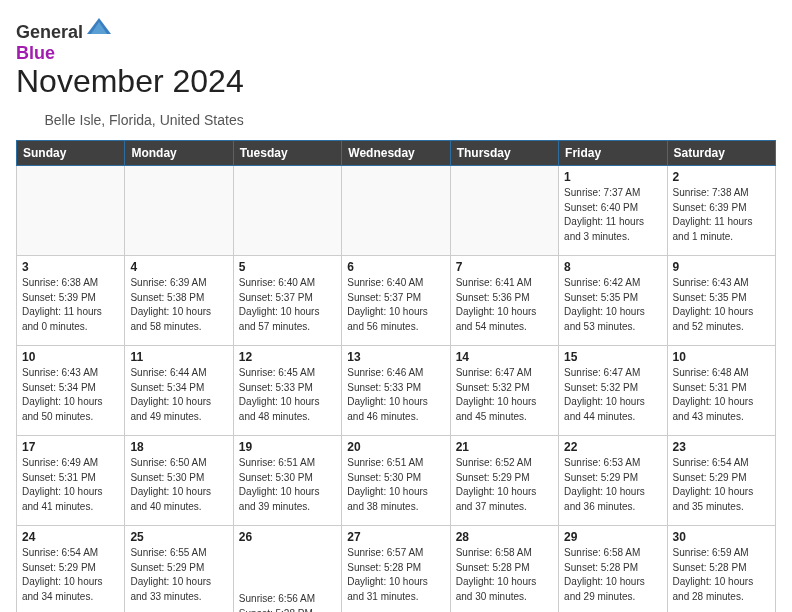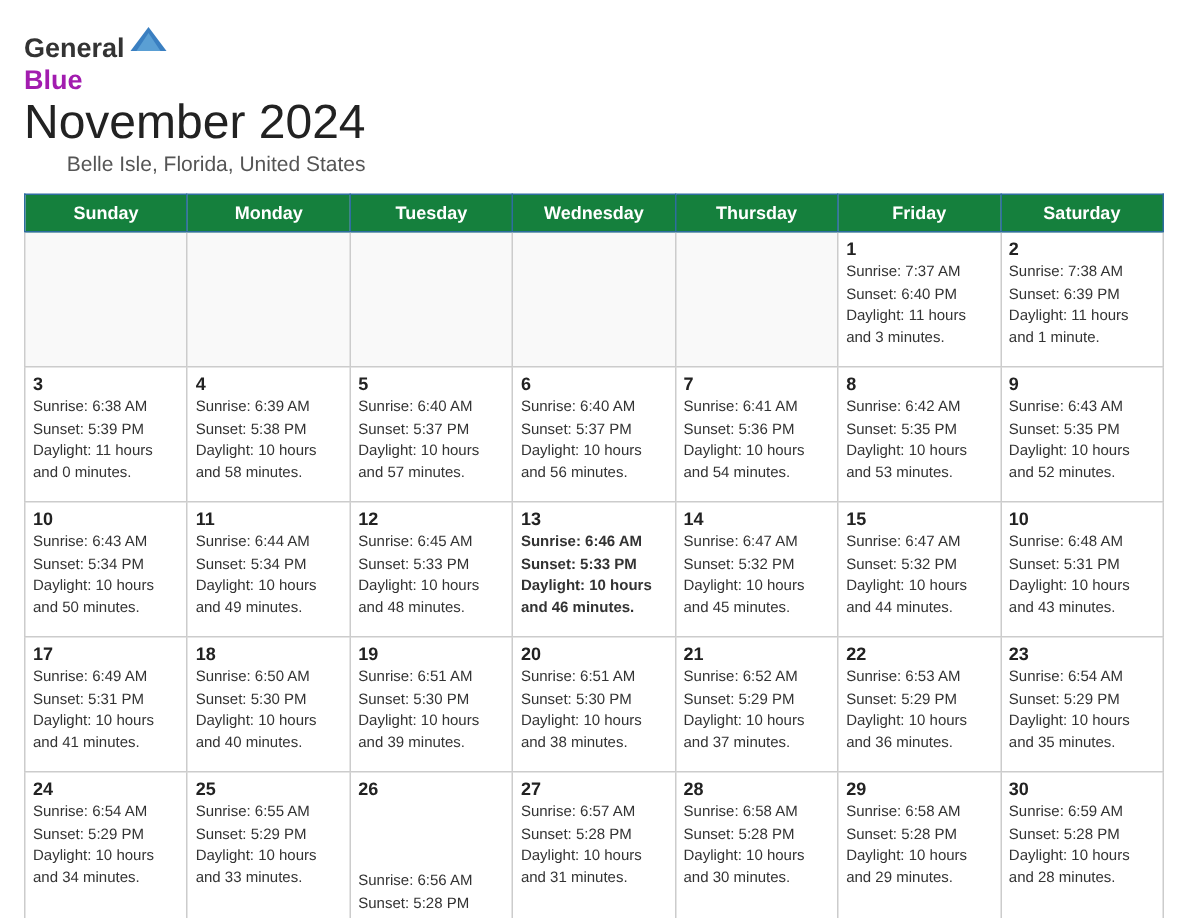--- a/index.html
+++ b/index.html
@@ -47,34 +47,34 @@
     }
     .month-title {
       font-size: 32px;
       font-weight: normal;
       color: #222;
       line-height: 1.1;
     }
     .location {
       font-size: 14px;
       color: #555;
-      margin-top: 2px;
+      margin-top: 13px;
     }
     .calendar {
       width: 100%;
       border-collapse: collapse;
       border: 1px solid #ccc;
     }
     .calendar th {
-      background: #15803d;
+      background: #404040;
       color: #fff;
       font-size: 12px;
       font-weight: bold;
       padding: 5px 6px;
-      text-align: center;
+      text-align: left;
       border: 1px solid #2e6da0;
     }
     .calendar td {
       vertical-align: top;
       border: 1px solid #ccc;
       padding: 4px 5px;
       font-size: 10.5px;
       color: #333;
       width: calc(100% / 7);
       height: 90px;
@@ -205,21 +205,21 @@
 Daylight: 10 hours and 49 minutes.</div>
         </td>
         <td>
           <div class="day-num">12</div>
           <div class="cell-info" style="white-space: pre-line;">Sunrise: 6:45 AM
 Sunset: 5:33 PM
 Daylight: 10 hours and 48 minutes.</div>
         </td>
         <td>
           <div class="day-num">13</div>
-          <div class="cell-info" style="white-space: pre-line; font-weight: bold;">Sunrise: 6:46 AM
+          <div class="cell-info" style="white-space: pre-line;">Sunrise: 6:46 AM
 Sunset: 5:33 PM
 Daylight: 10 hours and 46 minutes.</div>
         </td>
         <td>
           <div class="day-num">14</div>
           <div class="cell-info" style="white-space: pre-line;">Sunrise: 6:47 AM
 Sunset: 5:32 PM
 Daylight: 10 hours and 45 minutes.</div>
         </td>
         <td>

